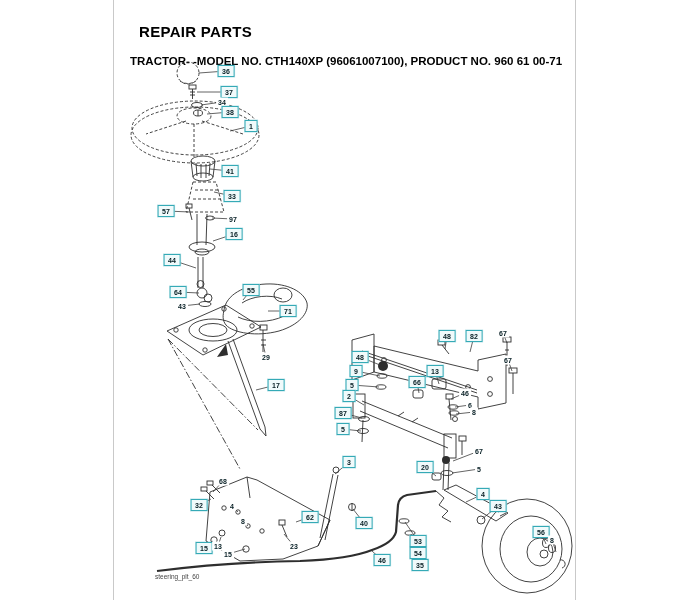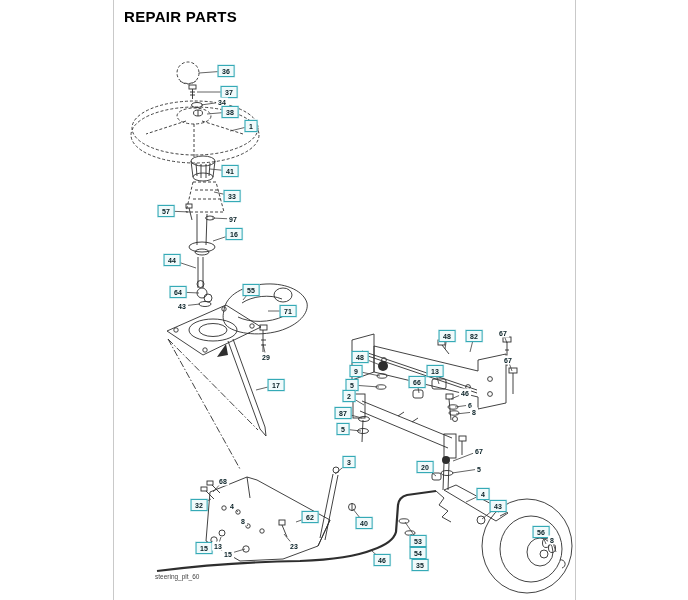--- a/index.html
+++ b/index.html
@@ -4,21 +4,21 @@
 <style>
   html,body{margin:0;padding:0;}
   body{
     width:688px;height:600px;position:relative;overflow:hidden;
     background:#ffffff;font-family:"Liberation Sans",sans-serif;color:#000;
   }
   .page-edge{position:absolute;top:0;bottom:0;width:1px;background:#c9c9c9;}
   #edge-left{left:113px;} #edge-right{left:575px;}
 
   #header{position:absolute;left:124px;top:8px;white-space:nowrap;}
-  #title{font-size:15px;font-weight:bold;letter-spacing:.3px;margin:0;}
+  #title{font-size:15px;font-weight:bold;letter-spacing:.3px;margin:15px;}
   #subtitle{font-size:11.5px;font-weight:bold;margin:2px 0 0 6px;}
   #section{font-size:9.5px;font-weight:bold;margin:2px 0 0 6px;letter-spacing:.2px;}
 
   #caption{position:absolute;left:155px;top:573px;font-size:6.5px;color:#454545;}
 
   svg.layer{position:absolute;left:0;top:0;}
   #diagram-svg{z-index:1;}
   #leader-svg{z-index:2;}
   #callout-layer{position:absolute;left:0;top:0;width:688px;height:600px;z-index:3;}
 
@@ -41,20 +41,21 @@
   }
 </style>
 </head>
 <body>
 
 <div class="page-edge" id="edge-left"></div>
 <div class="page-edge" id="edge-right"></div>
 
 <div id="header">
   <div id="title">REPAIR PARTS</div>
+  <div id="subtitle">TRACTOR- -MODEL NO. CTH140XP (96061007100), PRODUCT NO. 960 61 00-71</div>
 </div>
 
 <svg id="diagram-svg" class="layer" width="688" height="600" viewBox="0 0 688 600">
 
   <g class="dash">
     <ellipse cx="195" cy="135" rx="64" ry="28"></ellipse>
     <ellipse cx="195" cy="128" rx="63" ry="27"></ellipse>
     <ellipse cx="194" cy="116" rx="17" ry="8"></ellipse>
     <line x1="186" y1="121" x2="146" y2="134"></line>
     <line x1="202" y1="121" x2="243" y2="134"></line>

